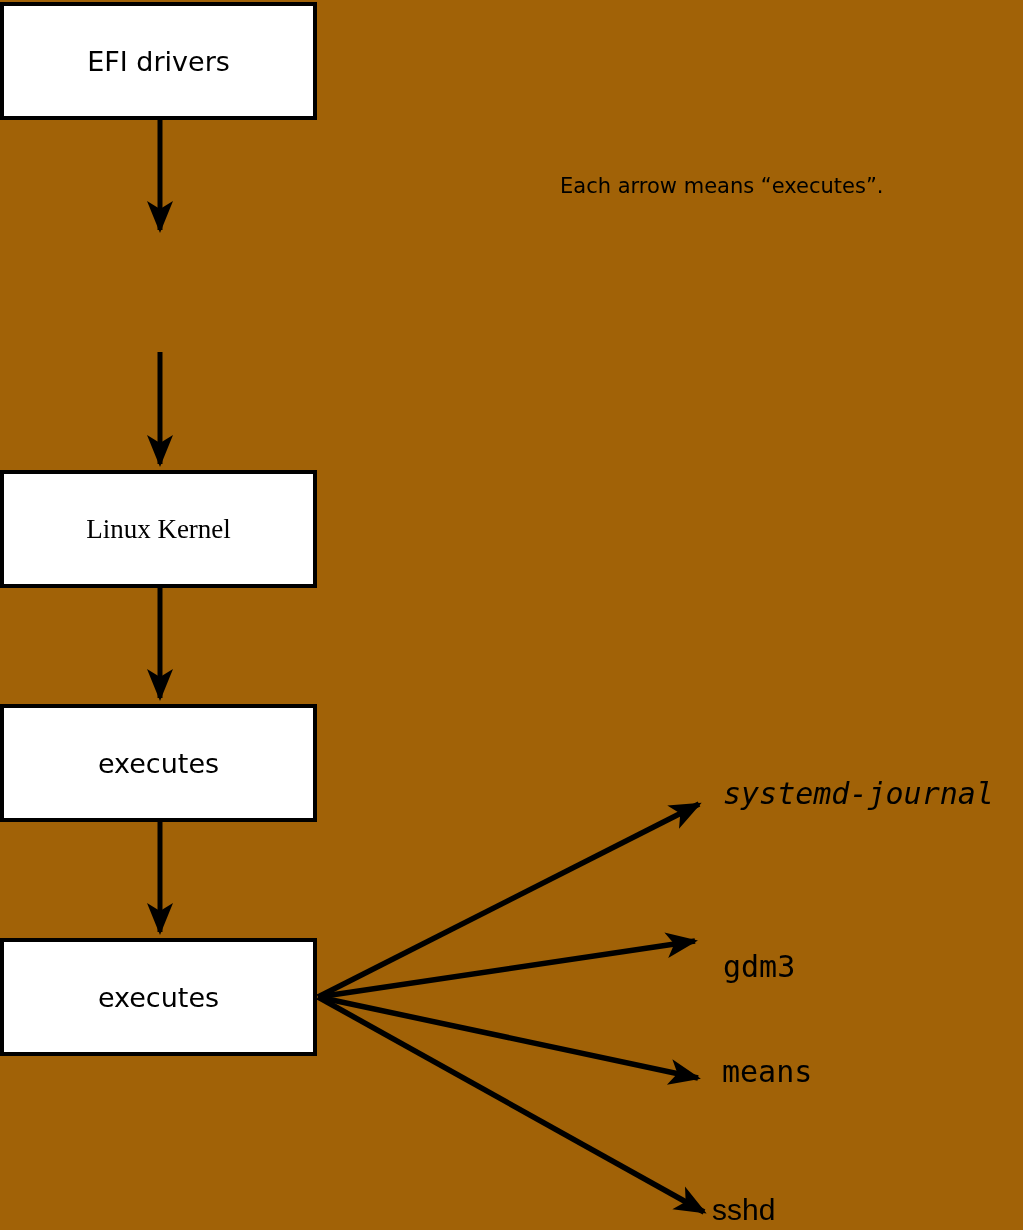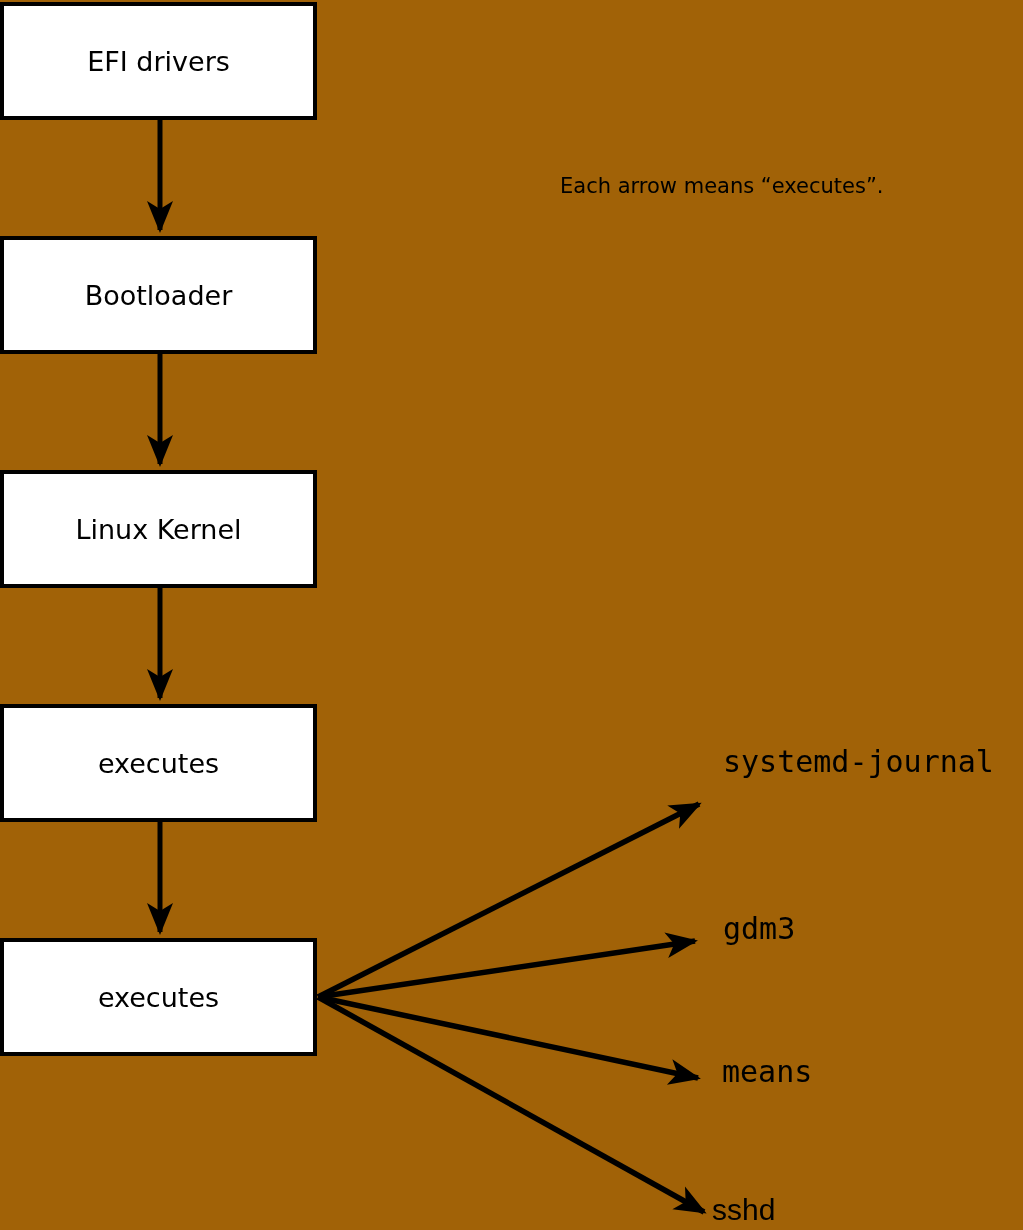--- a/index.html
+++ b/index.html
@@ -33,42 +33,42 @@
     background: #ffffff;
     display: flex;
     align-items: center;
     justify-content: center;
     font-size: 27px;
     line-height: 1;
     white-space: nowrap;
   }
   .box-efi       { top: 2px; }
   .box-boot      { top: 236px; }
-  .box-kernel    { top: 470px; }
+  .box-kernel    { top: 470px; font-family: Liberation Serif, serif; }
   .box-initramfs { top: 704px; }
   .box-systemd   { top: 938px; }
 
   .note-text {
     position: absolute;
     left: 560px;
     top: 162px;
     font-size: 21px;
     line-height: 1.2;
     white-space: nowrap;
     margin-top: 12px;
   }
   .branch-label {
     position: absolute;
     font-family: "DejaVu Sans Mono", "Liberation Mono", monospace;
     font-size: 30px;
     line-height: 1;
     white-space: nowrap;
   }
-  .branch-journal { left: 723px; top: 747px; }
-  .branch-gdm3    { left: 723px; top: 914px; }
+  .branch-journal { left: 723px; top: 779px; font-style: italic; }
+  .branch-gdm3    { left: 723px; top: 952px; }
   .branch-getty   { left: 722px; top: 1057px; }
   .branch-sshd {
     left: 712px;
     top: 1195px;
     font-family: Liberation Sans, sans-serif;
   }
 </style>
 </head>
 <body>
 
@@ -88,23 +88,20 @@
 
     <line x1="318" y1="997" x2="699" y2="804" stroke="#000000" stroke-width="5.5" marker-end="url(#arrowhead)"></line>
     <line x1="318" y1="997" x2="695" y2="941" stroke="#000000" stroke-width="5.5" marker-end="url(#arrowhead)"></line>
     <line x1="318" y1="997" x2="698" y2="1078" stroke="#000000" stroke-width="5.5" marker-end="url(#arrowhead)"></line>
     <line x1="318" y1="997" x2="704" y2="1212" stroke="#000000" stroke-width="5.5" marker-end="url(#arrowhead)"></line>
   </svg>
 
   <div class="flow-box box-efi">
     <span>EFI drivers</span>
   </div>
-  <div class="flow-box box-boot">
-    <span>Bootloader</span>
-  </div>
   <div class="flow-box box-kernel">
     <span>Linux Kernel</span>
   </div>
   <div class="flow-box box-initramfs">
     <span>executes</span>
   </div>
   <div class="flow-box box-systemd">
     <span>executes</span>
   </div>
 

